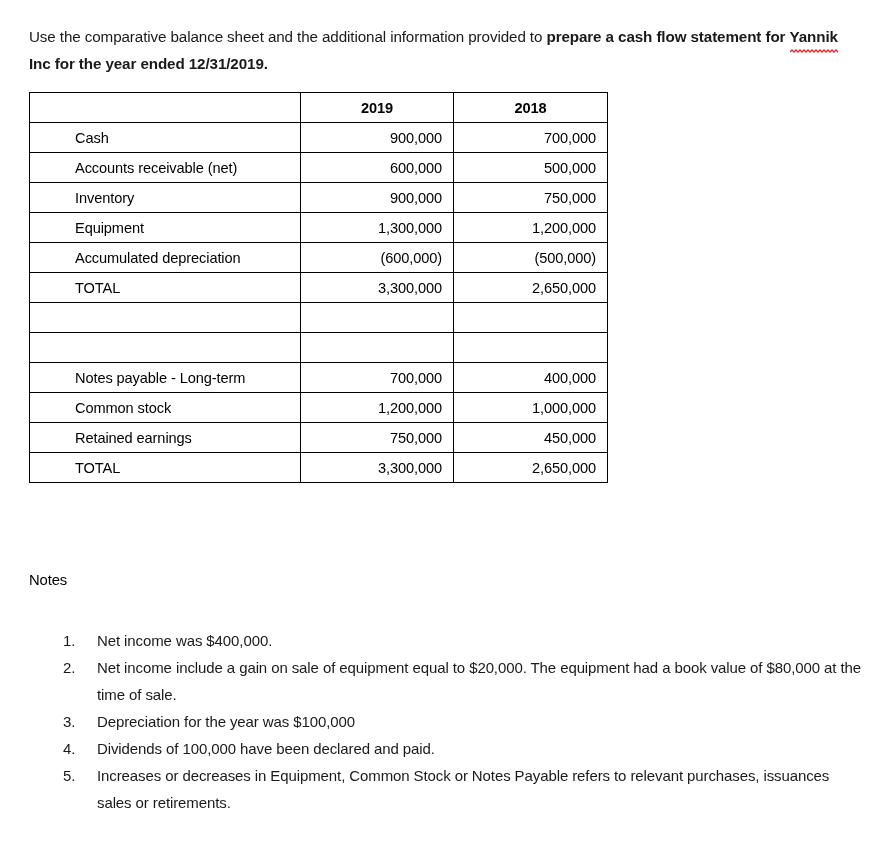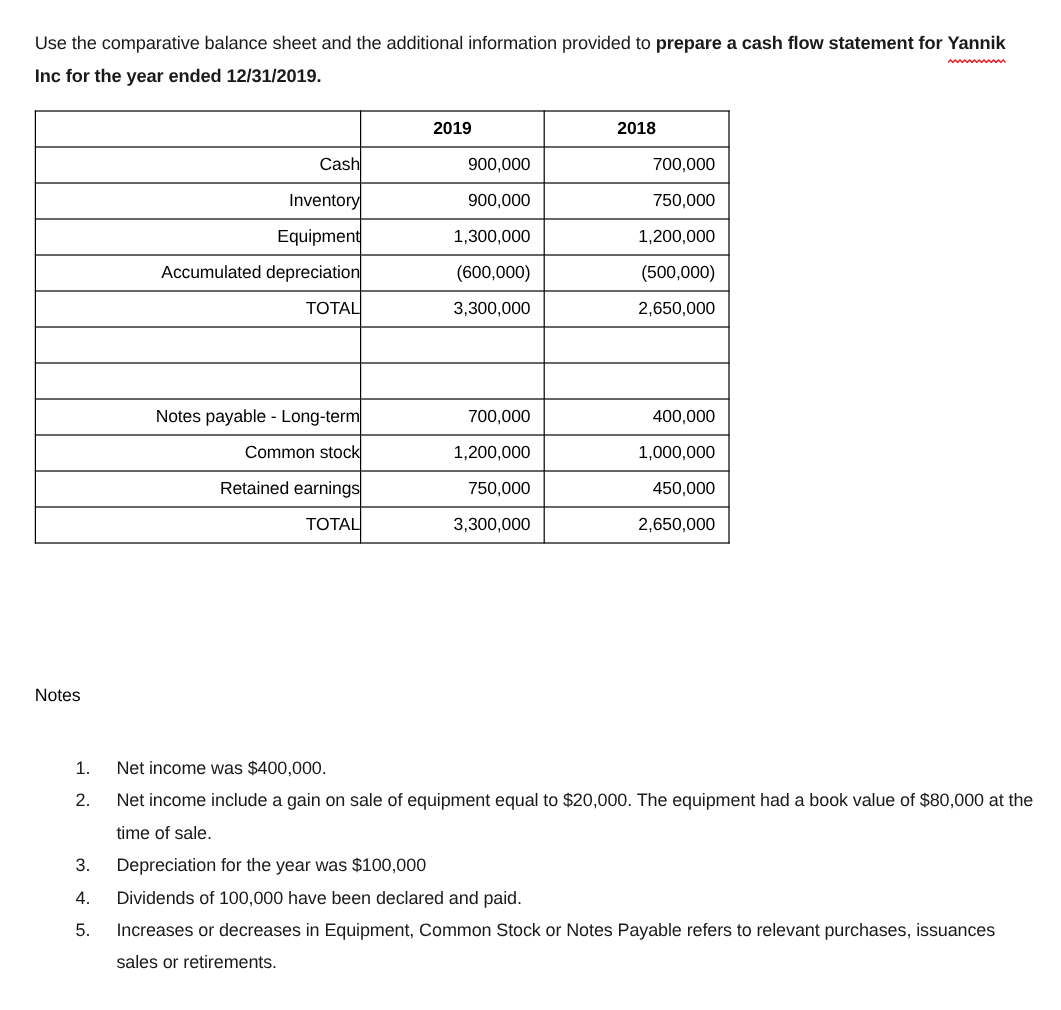--- a/index.html
+++ b/index.html
@@ -74,21 +74,21 @@
     padding: 0;
     box-sizing: border-box;
     vertical-align: middle;
     margin-left: 36px;
   }
   .bs-table th {
     font-weight: bold;
     text-align: center;
   }
   .bs-table td.label {
-    text-align: right;
+    text-align: left;
     padding-left: 45px;
   }
   .bs-table td.num {
     text-align: right;
     padding-right: 11px;
   }
   .bs-table td.blank {
     height: 30px;
   }
   .bs-table th.corner {
@@ -156,20 +156,25 @@
         <th>2018</th>
       </tr>
     </thead>
     <tbody>
         <tr>
           <td class="label">Cash</td>
           <td class="num">900,000</td>
           <td class="num">700,000</td>
         </tr>
         <tr>
+          <td class="label">Accounts receivable (net)</td>
+          <td class="num">600,000</td>
+          <td class="num">500,000</td>
+        </tr>
+        <tr>
           <td class="label">Inventory</td>
           <td class="num">900,000</td>
           <td class="num">750,000</td>
         </tr>
         <tr>
           <td class="label">Equipment</td>
           <td class="num">1,300,000</td>
           <td class="num">1,200,000</td>
         </tr>
         <tr>

